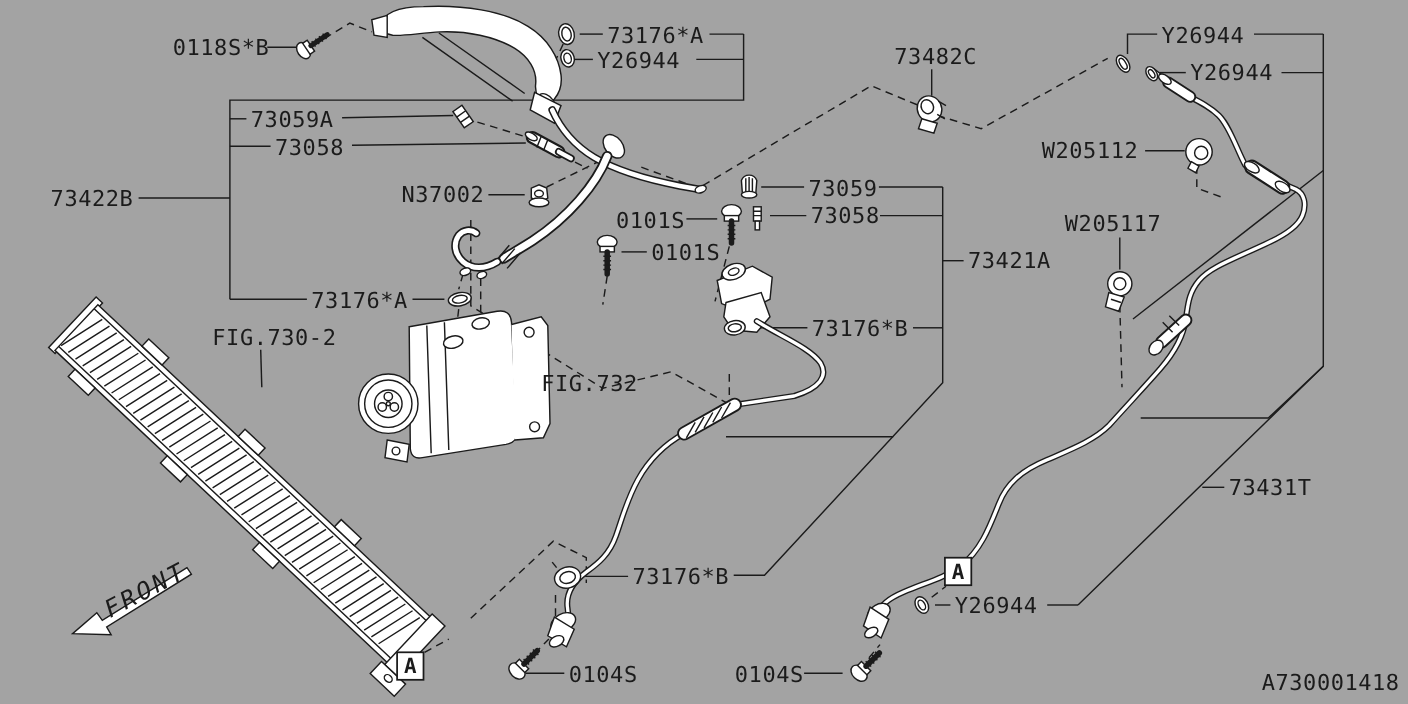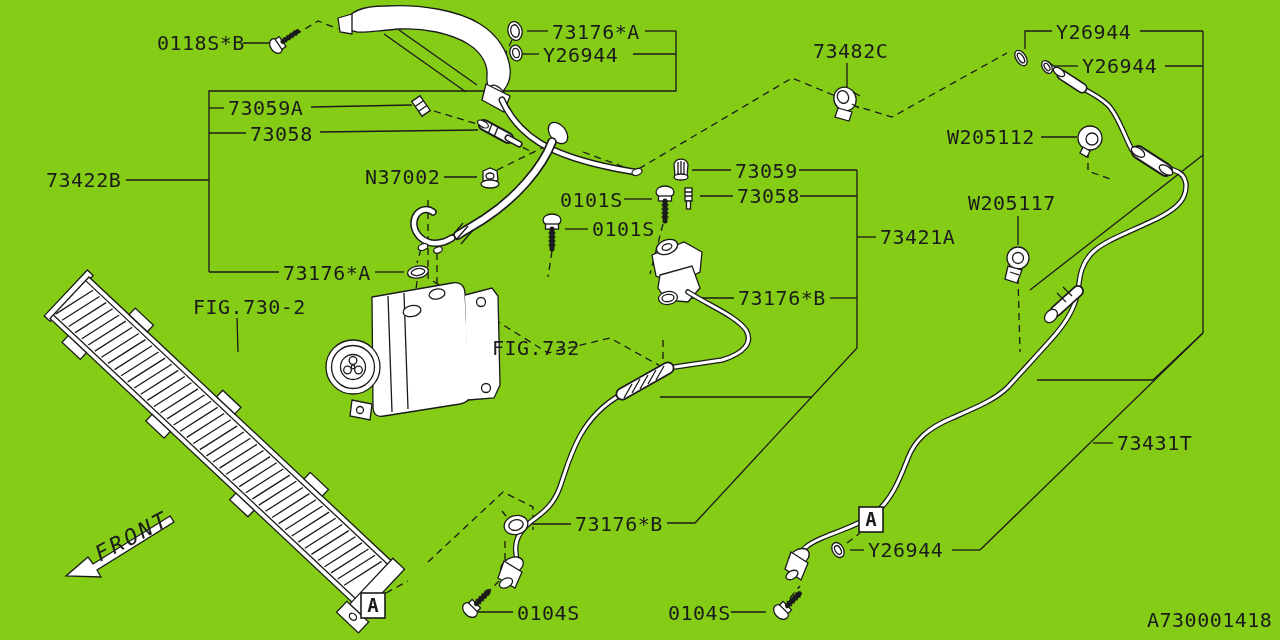--- a/index.html
+++ b/index.html
@@ -1,16 +1,16 @@
 <!DOCTYPE html>
 <html><head>
 <meta charset="utf-8">
 <style>
   html,body{margin:0;padding:0;background:#ffffff;}
-  .stage{position:relative;width:1280px;height:640px;background:#84cc16;overflow:hidden;}
+  .stage{position:relative;width:1280px;height:640px;background:#a3a3a3;overflow:hidden;}
   svg{display:block;}
   .lbl{font-family:"DejaVu Sans Mono","Liberation Mono",monospace;font-size:20px;fill:#1b1b1b;letter-spacing:0.5px;}
   .front-lbl{font-family:"DejaVu Sans Mono","Liberation Mono",monospace;font-style:italic;font-size:22px;fill:#1b1b1b;letter-spacing:3px;}
   .ln{stroke:#1b1b1b;stroke-width:1.3;fill:none;}
   .lnd{stroke:#1b1b1b;stroke-width:1.3;fill:none;stroke-dasharray:7 5;}
   .part{stroke:#1b1b1b;stroke-width:1.3;fill:#ffffff;}
   .partn{stroke:#1b1b1b;stroke-width:1.3;fill:none;}
   .pipeB{stroke:#1b1b1b;fill:none;stroke-linecap:round;stroke-linejoin:round;}
   .pipeW{stroke:#ffffff;fill:none;stroke-linecap:round;stroke-linejoin:round;}
   .abox{stroke:#1b1b1b;stroke-width:1.6;fill:#ffffff;}

